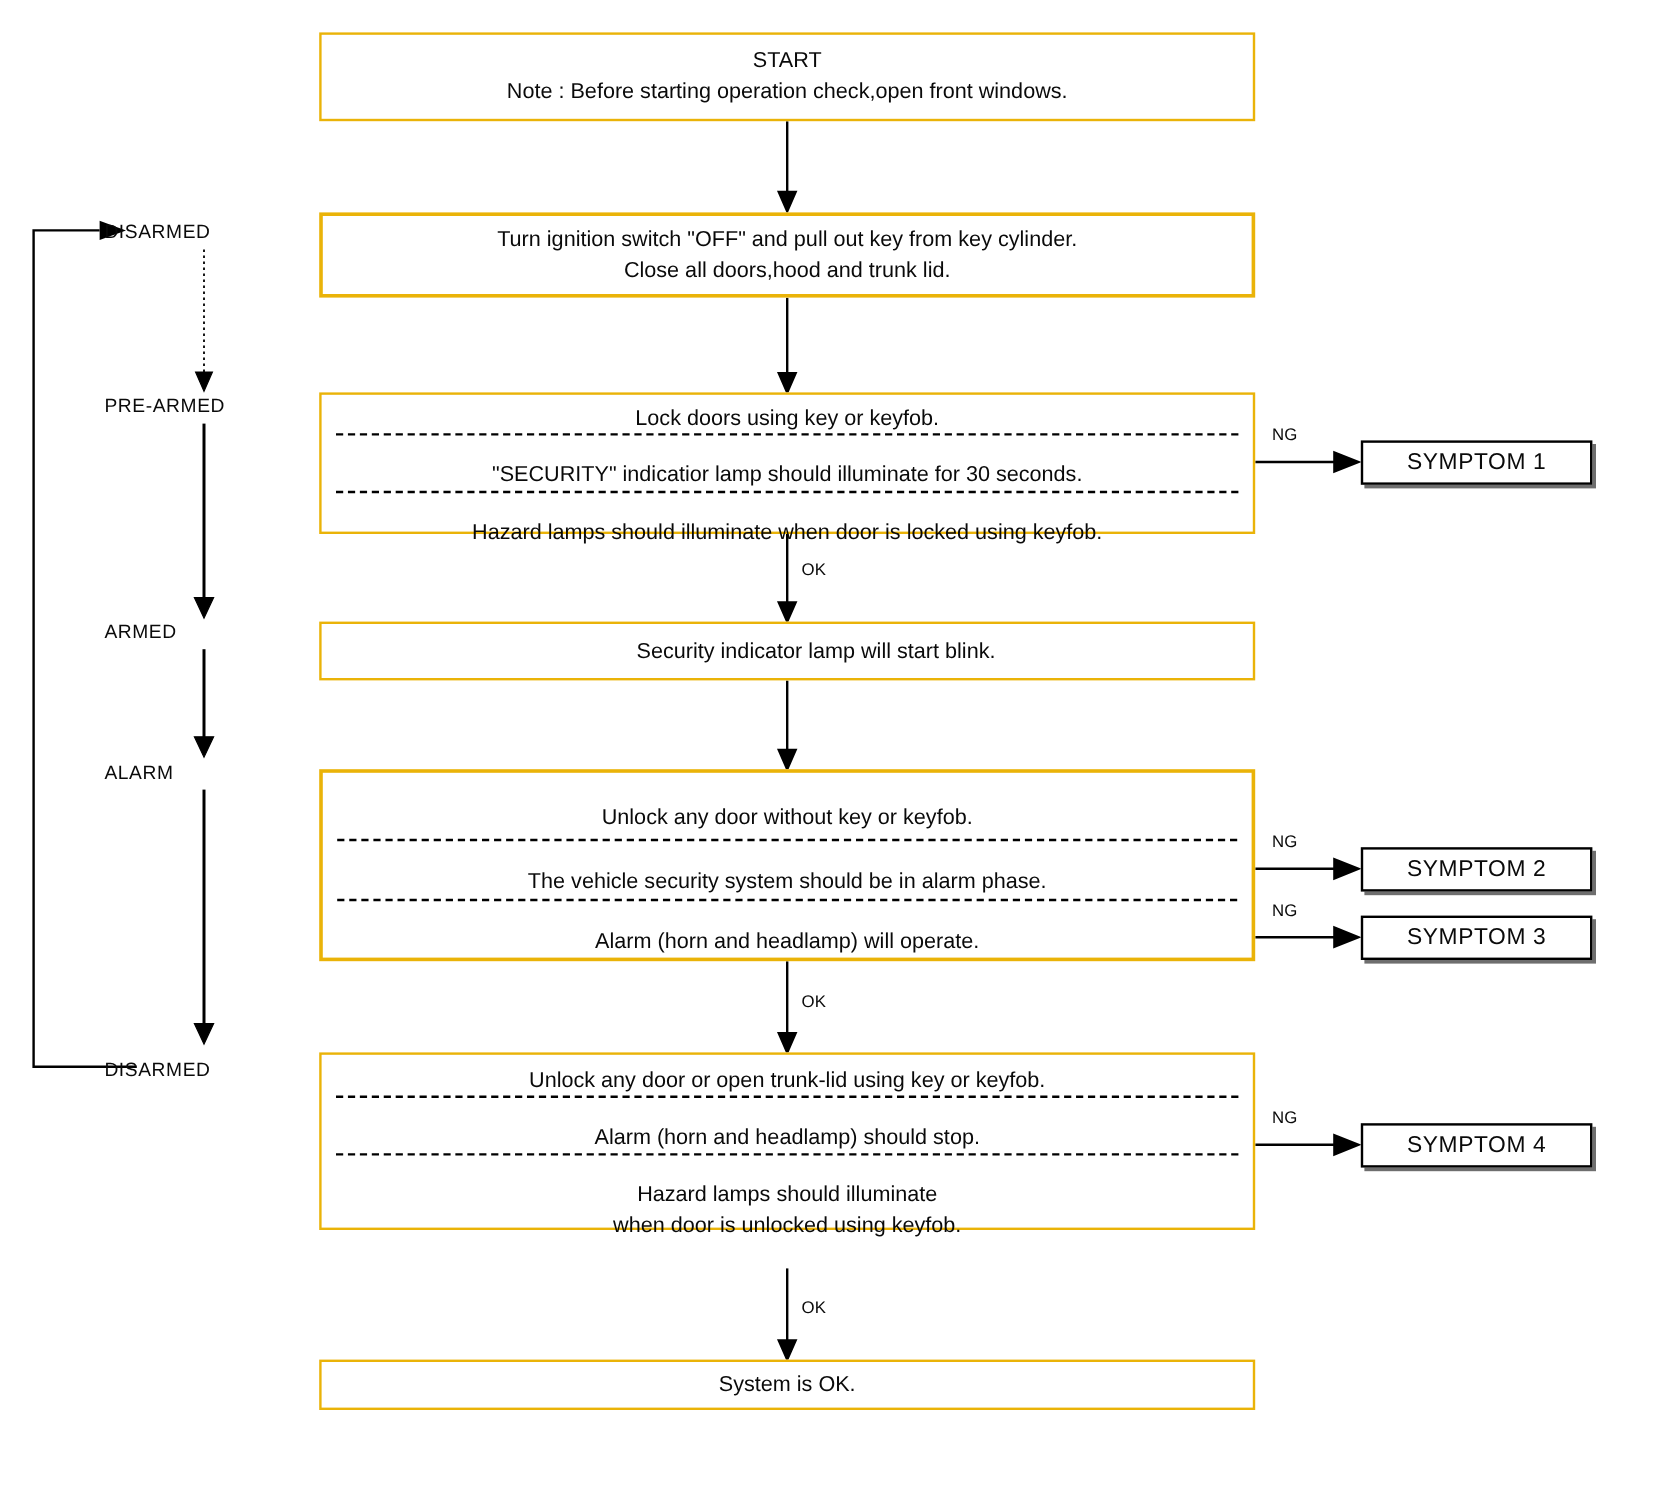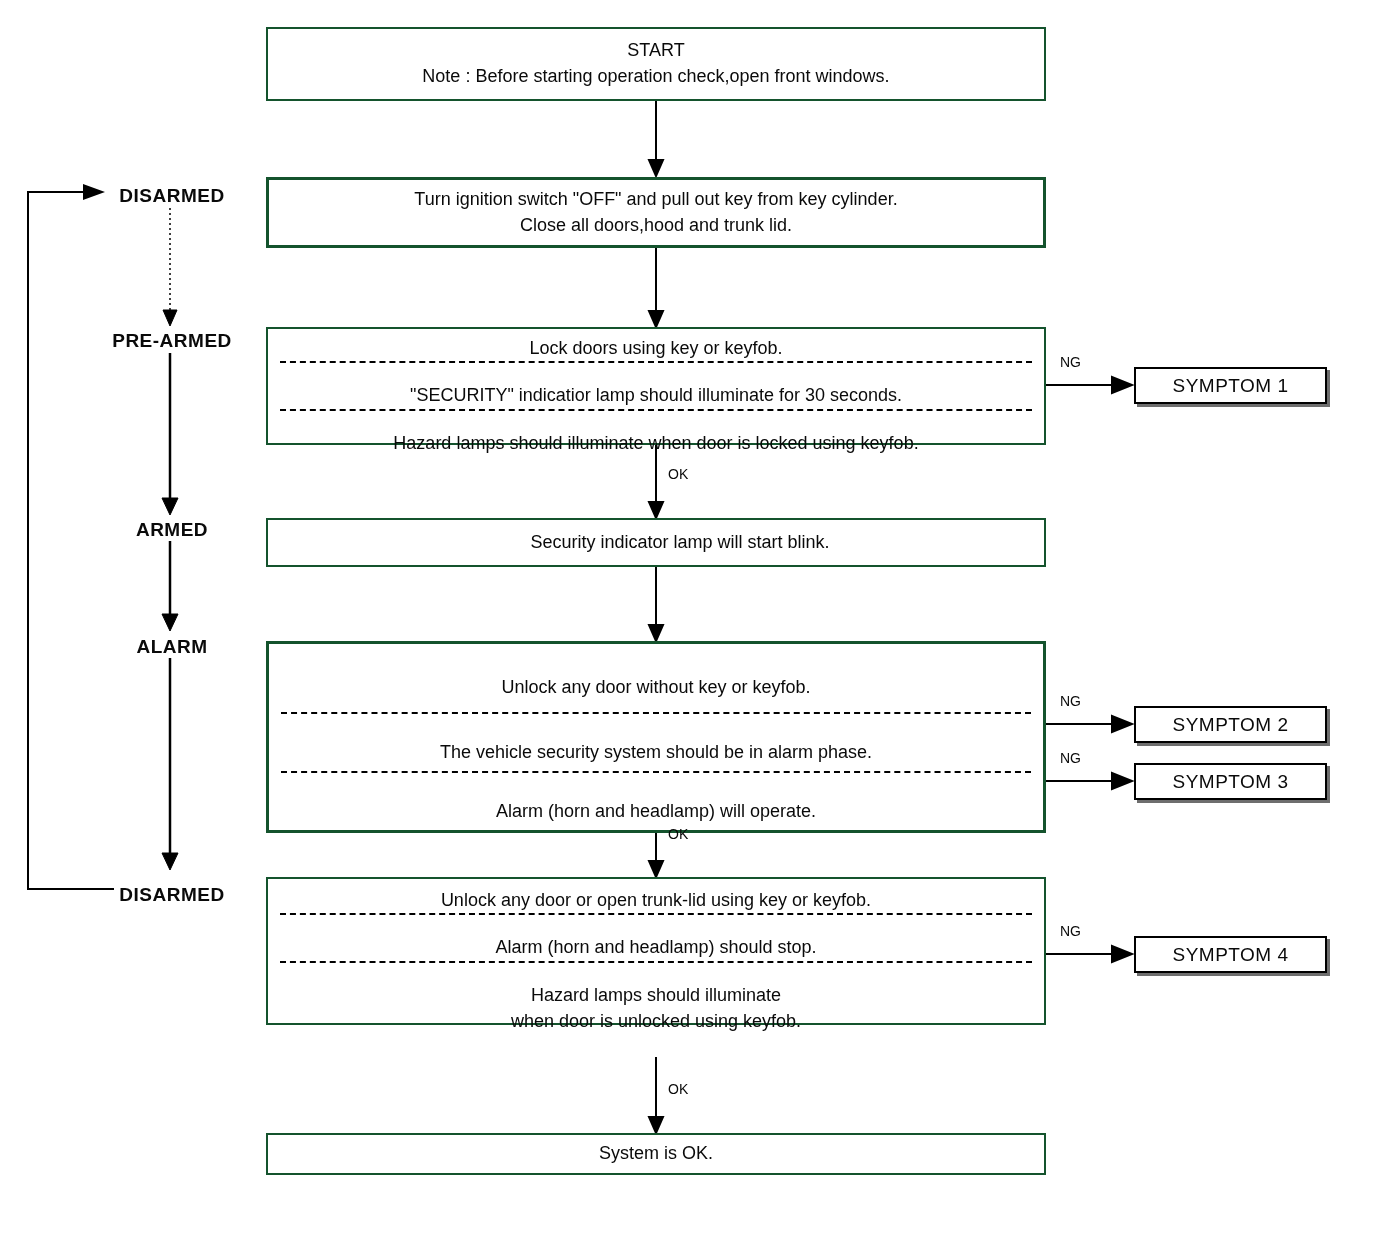--- a/index.html
+++ b/index.html
@@ -20,21 +20,21 @@
     position: absolute;
     top: 0; left: 0;
     width: 1392px;
     height: 1244px;
   }
   .box {
     position: absolute;
     left: 266px;
     width: 780px;
     box-sizing: border-box;
-    border: 2px solid #14532d;
+    border: 2px solid #eab308;
     background: #fff;
     display: flex;
     flex-direction: column;
     justify-content: center;
     text-align: center;
     font-size: 18px;
     line-height: 1.42;
   }
   .box.bold { border-width: 3px; }
   .box .row {
@@ -47,23 +47,23 @@
   }
   .box .sep {
     border-top: 2px dashed #000;
     margin: 0 12px;
     height: 0;
   }
   .state {
     position: absolute;
     left: 87px;
     width: 170px;
-    text-align: center;
-    font-size: 19px;
-    font-weight: 700;
+    text-align: left;
+    font-size: 16px;
+    font-weight: 400;
     letter-spacing: 0.5px;
   }
   .edge-label {
     position: absolute;
     font-size: 14px;
     font-weight: 400;
   }
   .symptom {
     position: absolute;
     left: 1134px;
@@ -162,21 +162,21 @@
     <div class="sep"></div>
     <div class="row">"SECURITY" indicatior lamp should illuminate for 30 seconds.</div>
     <div class="sep"></div>
     <div class="row">Hazard lamps should illuminate when door is locked using keyfob.</div>
   </div>
 
   <div class="box" style="top:518px;height:49px;padding-left:48px;">
     <div>Security indicator lamp will start blink.</div>
   </div>
 
-  <div class="box bold" style="top:641px;height:192px;">
+  <div class="box bold" style="top:641px;height:160px;">
     <div class="row" style="flex:1.3;">
       <div>Unlock any door without key or keyfob.</div>
     </div>
     <div class="sep"></div>
     <div class="row">The vehicle security system should be in alarm phase.</div>
     <div class="sep"></div>
     <div class="row">Alarm (horn and headlamp) will operate.</div>
   </div>
 
   <div class="box" style="top:877px;height:148px;">

